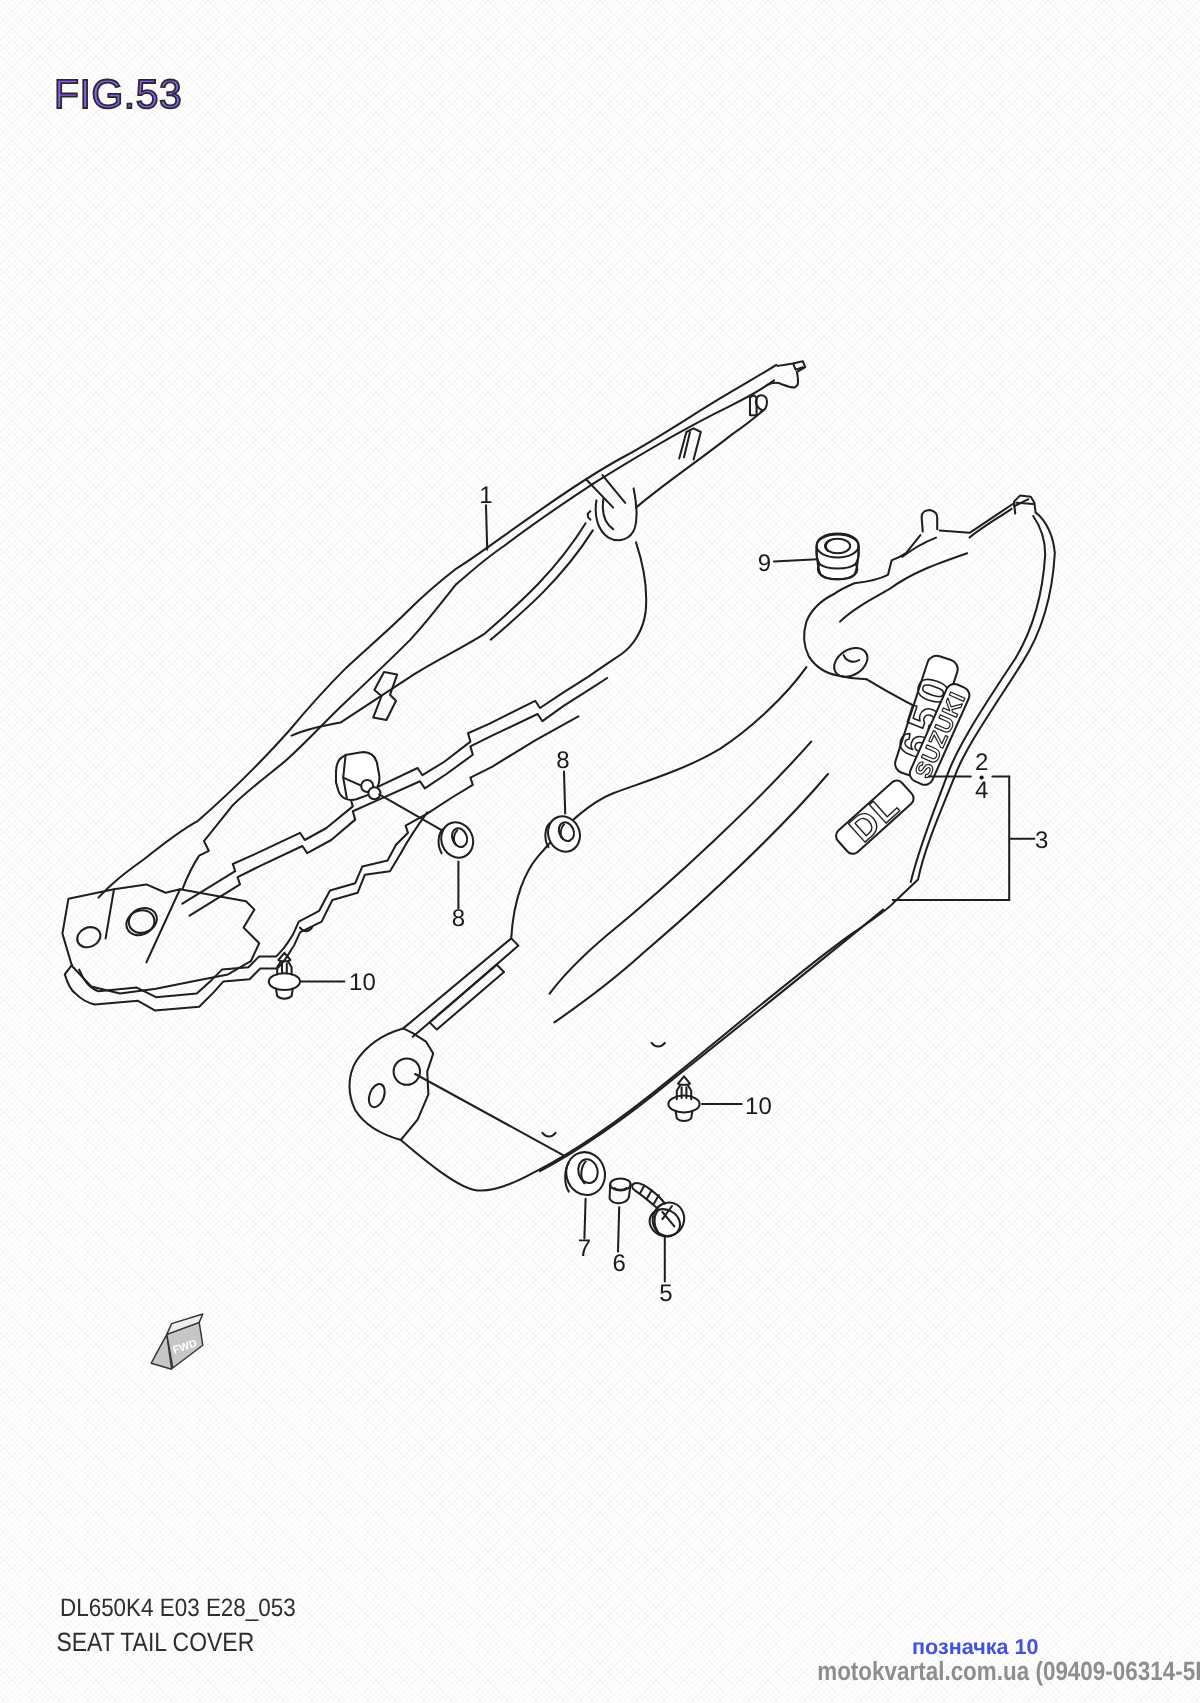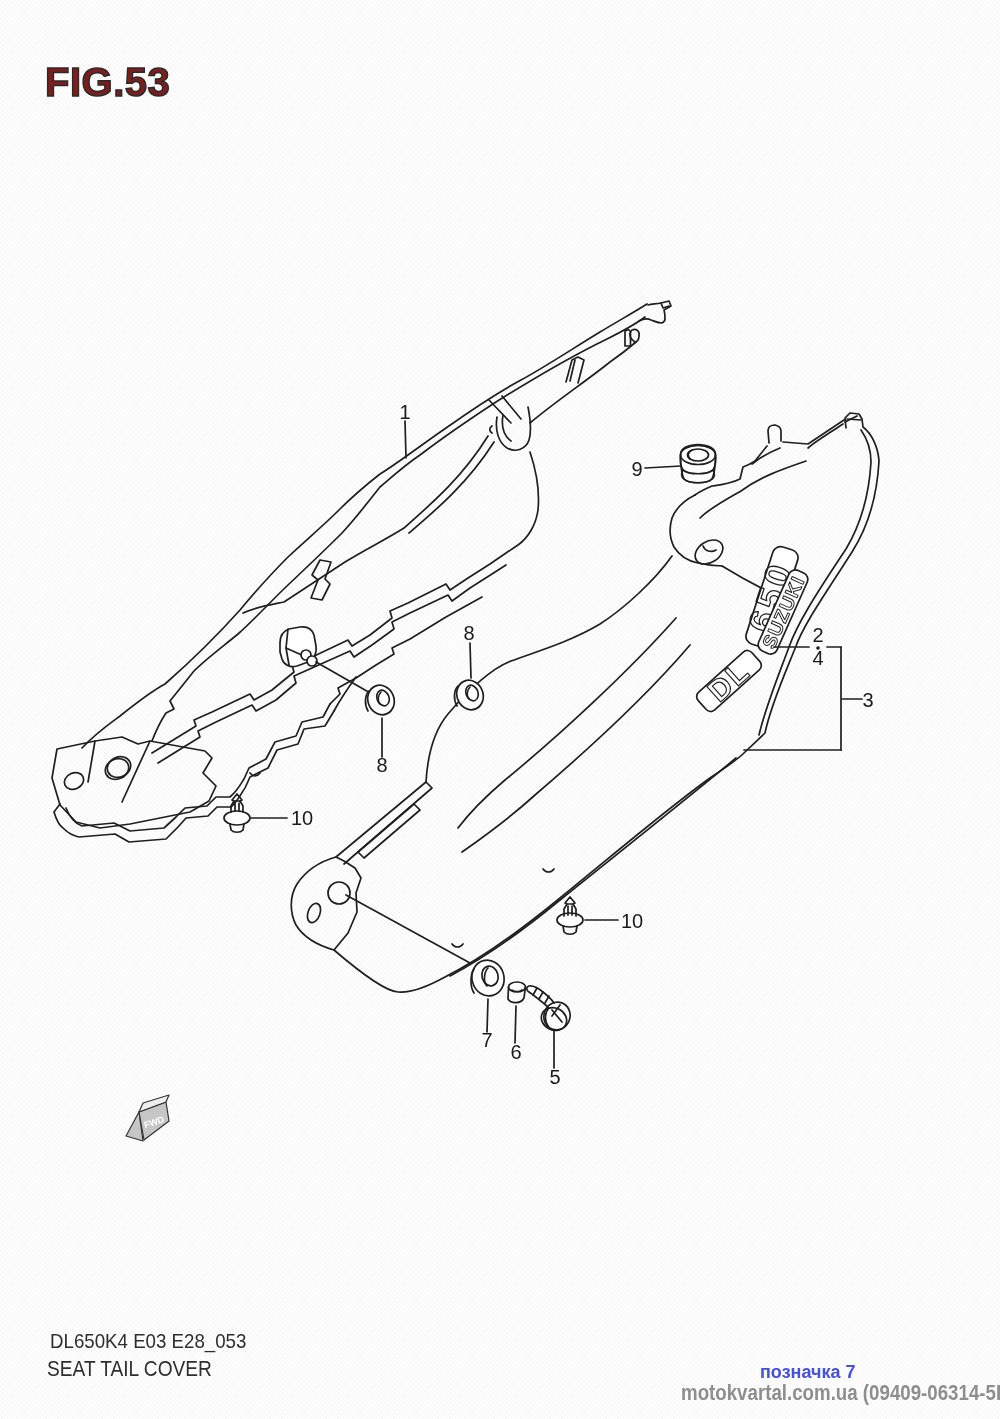--- a/index.html
+++ b/index.html
@@ -234,18 +234,18 @@
 <path d="M827,647 L841,647"></path>
 <path d="M841,647 L841,750"></path>
 <path d="M841,750 L744,750"></path>
 <path d="M842,699 L862,699"></path>
 <path d="M488,999 L487,1032"></path>
 <path d="M516,1006 L515,1043"></path>
 <path d="M554,1031 L554,1068"></path>
 </g>
 </svg>
 
-<div class="btx" style="left:45px;top:60px;font-size:40px;font-weight:bold;color:#7f1d1d;-webkit-text-stroke:1.5px #2a2a2a;letter-spacing:.5px">FIG.53</div>
+<div class="btx" style="left:45px;top:60px;font-size:34px;font-weight:normal;color:#8b5cf6;-webkit-text-stroke:1.5px #2a2a2a;letter-spacing:.5px">FIG.53</div>
 
 <div class="btx" style="left:50px;top:1329px;font-size:21px;color:#2e2e2e;transform:scaleX(.89)">DL650K4 E03 E28_053</div>
 <div class="btx" style="left:47px;top:1356px;font-size:22px;color:#2e2e2e;transform:scaleX(.87)">SEAT TAIL COVER</div>
-<div class="btx" style="left:760px;top:1362px;font-size:18px;font-weight:bold;color:#4450e0">позначка 7</div>
+<div class="btx" style="left:760px;top:1362px;font-size:18px;font-weight:bold;color:#4450e0">позначка 10</div>
 <div class="btx" style="left:681px;top:1380px;font-size:22px;font-weight:bold;color:#8e8e8e;transform:scaleX(.85)">motokvartal.com.ua (09409-06314-5PH</div>
 
 </body></html>

